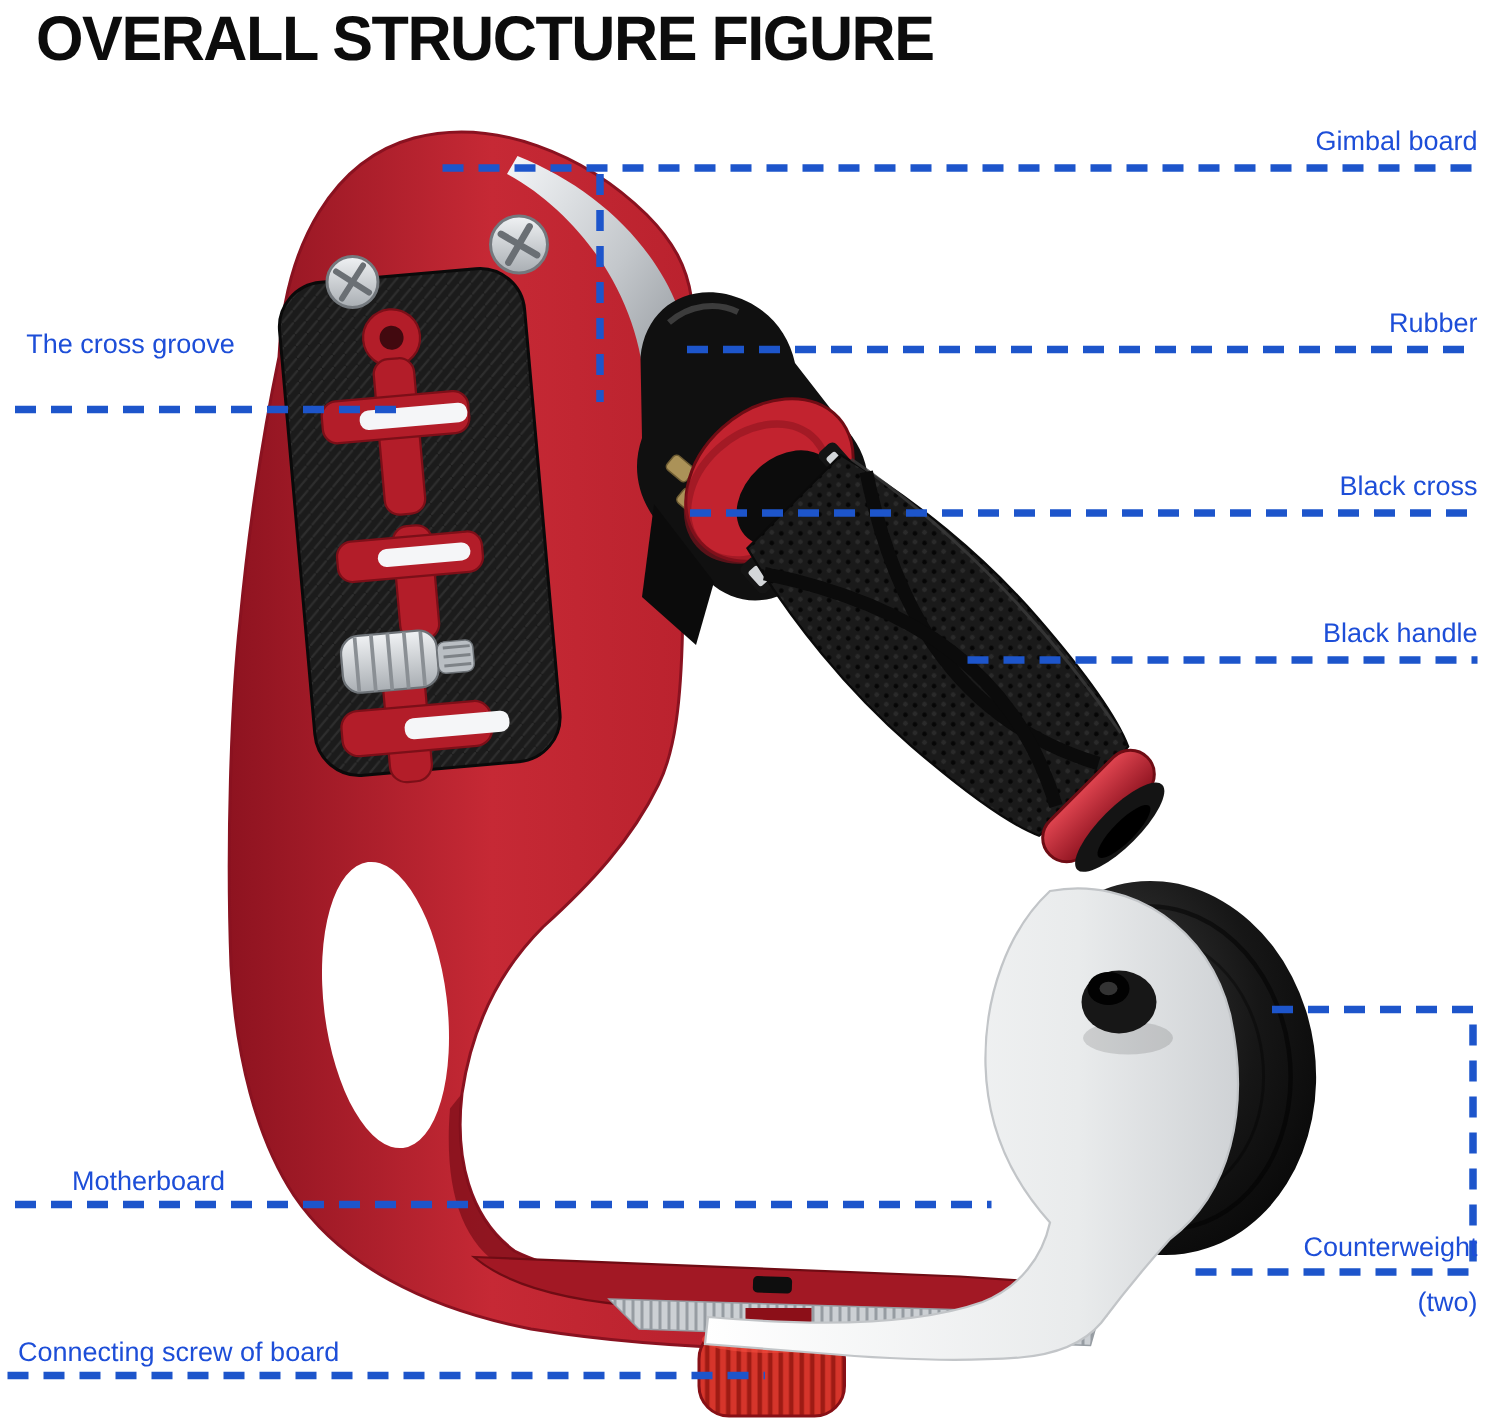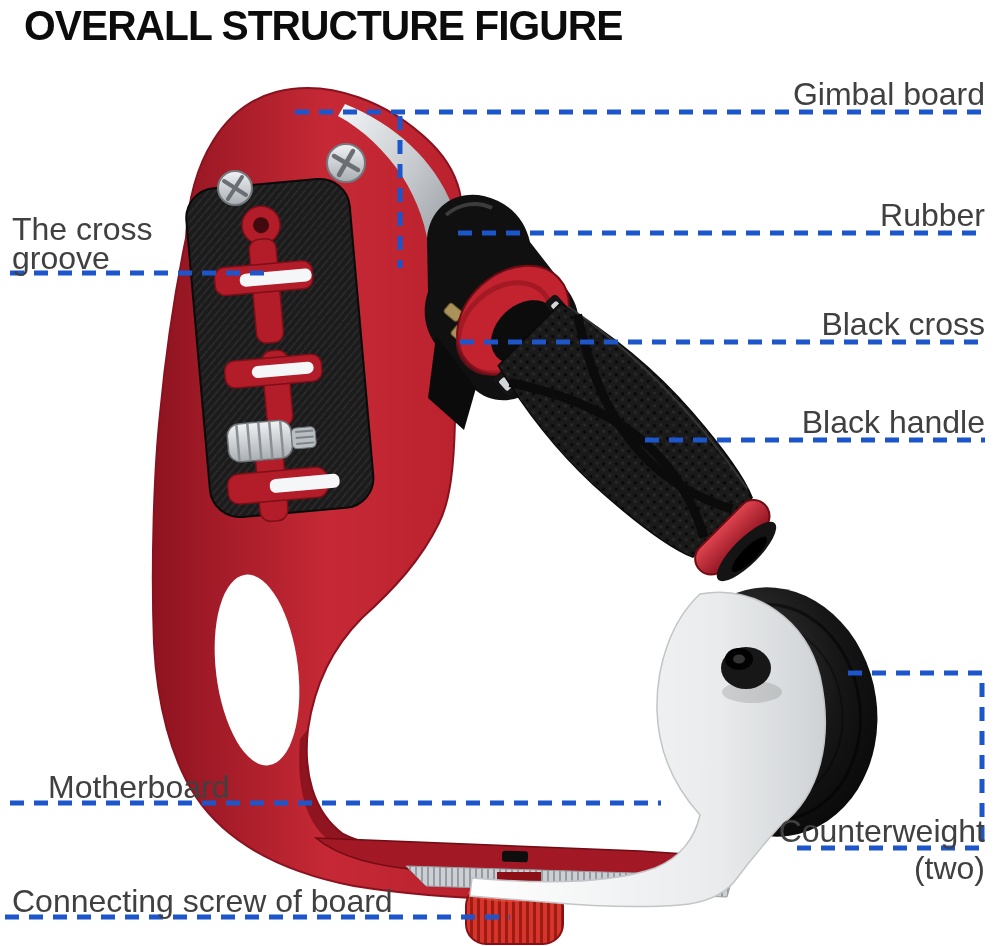--- a/index.html
+++ b/index.html
@@ -7,25 +7,25 @@
     position:relative;width:994px;height:946px;background:#ffffff;
     overflow:hidden;font-family:"Liberation Sans",sans-serif;
   }
   .figure-svg{position:absolute;left:0;top:0;width:994px;height:946px;}
   .page-title{
     position:absolute;left:24px;top:2px;width:700px;
     font-size:42px;font-weight:700;color:#0c0c0c;letter-spacing:-1px;
     transform:scaleX(.97);transform-origin:left top;white-space:nowrap;
   }
   .label{
-    position:absolute;font-size:32px;line-height:29px;color:#404040;
+    position:absolute;font-size:18px;line-height:29px;color:#1d4ed8;
     white-space:nowrap;
   }
   .label.right{right:9px;text-align:right;}
-  .label.left{left:12px;text-align:left;}
+  .label.left{left:12px;text-align:center;}
   #lbl-gimbal-board{top:80px;}
   #lbl-gimbal{top:201px;}
   #lbl-black-screw{top:310px;}
   #lbl-rubber-handle{top:408px;}
   #lbl-counterweight{top:817px;}
   #lbl-counterweight-qty{top:854px;}
   #lbl-cross-groove{top:215px;width:150px;white-space:normal;}
   #lbl-motherboard{top:773px;margin-left:36px;}
   #lbl-connecting-screw{top:887px;}
   .ld{stroke:#1d55cb;stroke-width:5;stroke-dasharray:14 10;fill:none;}

